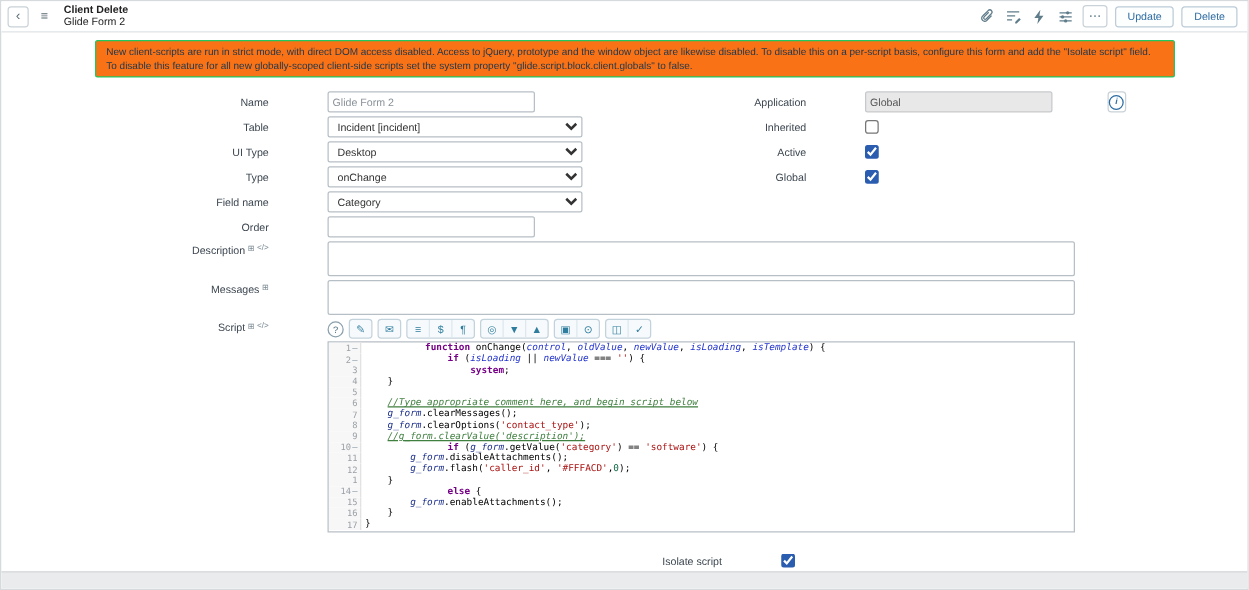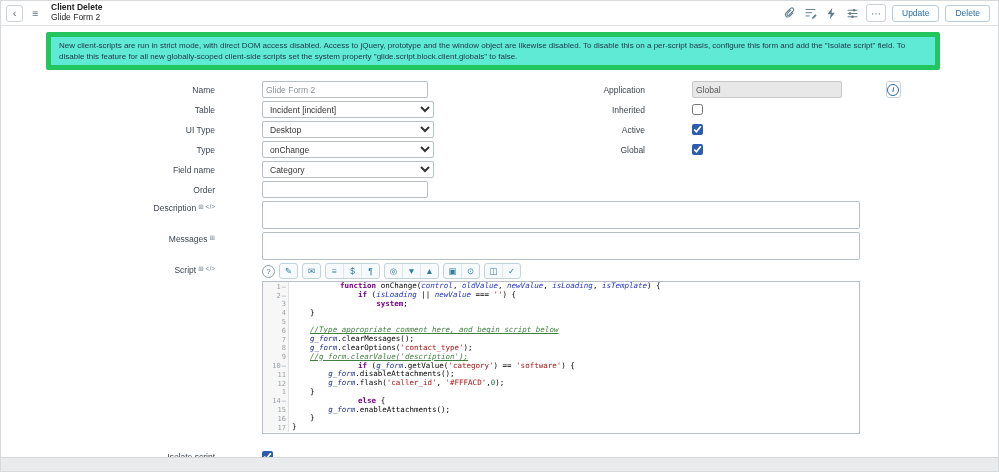--- a/index.html
+++ b/index.html
@@ -13,31 +13,31 @@
   .title-block{margin-left:3px;line-height:1.12;}
   .title{font-weight:bold;font-size:8.5px;color:#222;}
   .subtitle{font-size:8.5px;color:#222;}
   .hdr-right{display:flex;align-items:center;gap:6px;}
   .hdr-ic{width:15px;height:15px;color:#5f7c8a;display:flex;align-items:center;justify-content:center;cursor:pointer;}
   .hdr-ic svg{width:13px;height:13px;}
   .more-btn{font-size:10px;color:#5f7c8a;border:1px solid #c9d2d8;border-radius:3px;padding:0 4px;height:16px;display:flex;align-items:center;cursor:pointer;background:#fff;}
   .btn{font-size:8.5px;padding:2px 9px;border:1px solid #bcccd8;border-radius:3px;background:#fdfefe;color:#2d6ca2;cursor:pointer;height:17px;box-sizing:border-box;}
 
   
-  .banner{margin:6px 58px 7px 45px;background:#5eead4;border:5px solid #22c55e;color:#21384f;font-size:8px;line-height:1.4;padding:3px 8px;border-radius:2px;}
+  .banner{margin:6px 58px 7px 75px;background:#f97316;border:1px solid #22c55e;color:#21384f;font-size:8px;line-height:1.4;padding:3px 8px;border-radius:2px;}
 
   
   .form{position:relative;padding-top:4px;}
   .frow{display:flex;align-items:center;height:17px;margin-bottom:3px;gap:39px;}
   .frow.tall{height:auto;align-items:flex-start;}
   .lbl{width:222px;flex:none;text-align:right;padding-right:8px;font-size:8.5px;color:#3c4650;box-sizing:border-box;}
   .tall .lbl{padding-top:2px;}
   .lbl .fico{font-size:6.5px;color:#7a8a94;margin-left:2px;vertical-align:top;}
   .ctl-sm{width:166px;height:17px;border:1px solid #b7bfc6;border-radius:2px;font-size:8.5px;padding:0 3px;font-family:"Liberation Sans",sans-serif;color:#333;background:#fff;box-sizing:border-box;}
-  select.ctl-sm{width:172px;}
+  select.ctl-sm{width:204px;}
   .gray-text{color:#8a9299;}
   textarea.ctl-wide{width:598px;height:28px;border:1px solid #b7bfc6;border-radius:2px;resize:none;box-sizing:border-box;font-family:"Liberation Sans",sans-serif;font-size:8.5px;}
   .col-right{position:absolute;top:4px;left:470px;width:430px;}
   .col-right .lbl{width:182px;}
   .ro{background:#e8e8e8;color:#555;border-color:#c6c9cc;}
   .info-btn{width:17px;height:17px;margin-left:5px;border:1px solid #c9d2d8;border-radius:3px;background:#fff;display:flex;align-items:center;justify-content:center;cursor:pointer;box-sizing:border-box;}
   .info-glyph{width:10px;height:10px;border-radius:50%;border:1px solid #2d6ca2;color:#2d6ca2;font-size:7px;line-height:9px;text-align:center;font-style:italic;font-weight:bold;}
   input[type=checkbox]{width:11px;height:11px;accent-color:#2a5db0;margin:0;cursor:pointer;}
 
   
@@ -52,21 +52,21 @@
   .ln{width:26px;flex:none;background:#f7f7f7;border-right:1px solid #e2e2e2;color:#9aa0a6;font-size:7px;font-family:"DejaVu Sans Mono",monospace;display:flex;justify-content:flex-end;align-items:center;padding-right:2px;box-sizing:border-box;}
   .fold{color:#8899a6;margin-left:1px;font-size:7px;cursor:pointer;}
   .cd{white-space:pre;font-family:"DejaVu Sans Mono",monospace;font-size:7.5px;line-height:8.8px;padding-left:3px;color:#000;}
   .tok-keyword{color:#770088;font-weight:bold;margin-left:48px;}
   .tok-string{color:#aa1111;}
   .tok-comment{color:#3f7f3f;font-style:italic;text-decoration:underline;}
   .tok-def{color:#2233cc;font-style:italic;}
   .tok-var2{color:#1a2e8a;font-style:italic;}
   .tok-number{color:#116644;}
 
-  .isolate-row{margin-top:14px;}
+  .isolate-row{margin-top:14px;justify-content:center;}
   .footer-strip{position:absolute;left:0;bottom:0;width:100%;height:13px;background:#e9ebec;border-top:1px solid #d5d8da;}
 </style>
 </head>
 <body>
 
 <div class="page">
 
   <div class="hdr">
     <div class="hdr-left">
       <span class="icon-btn">

